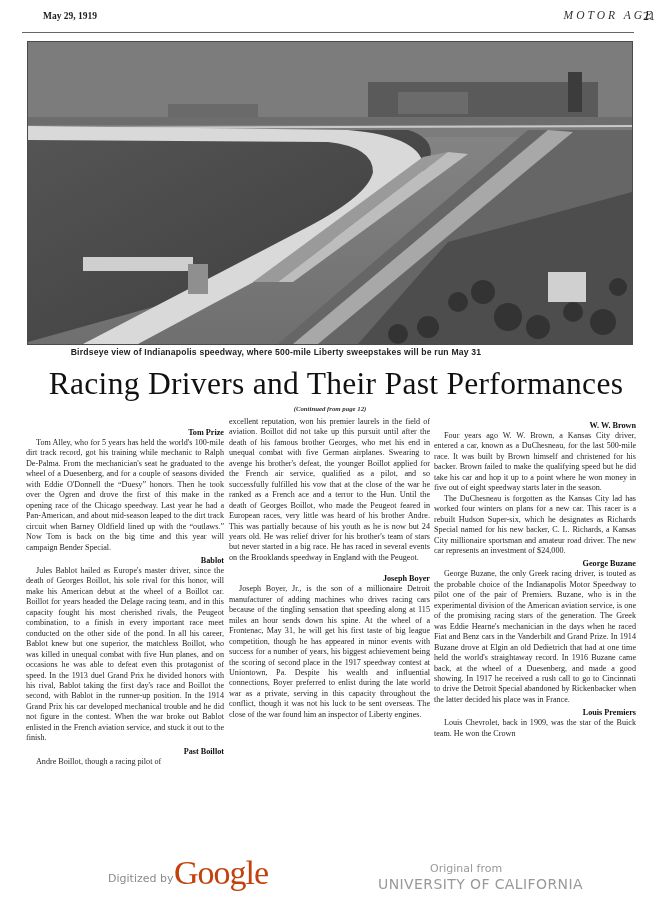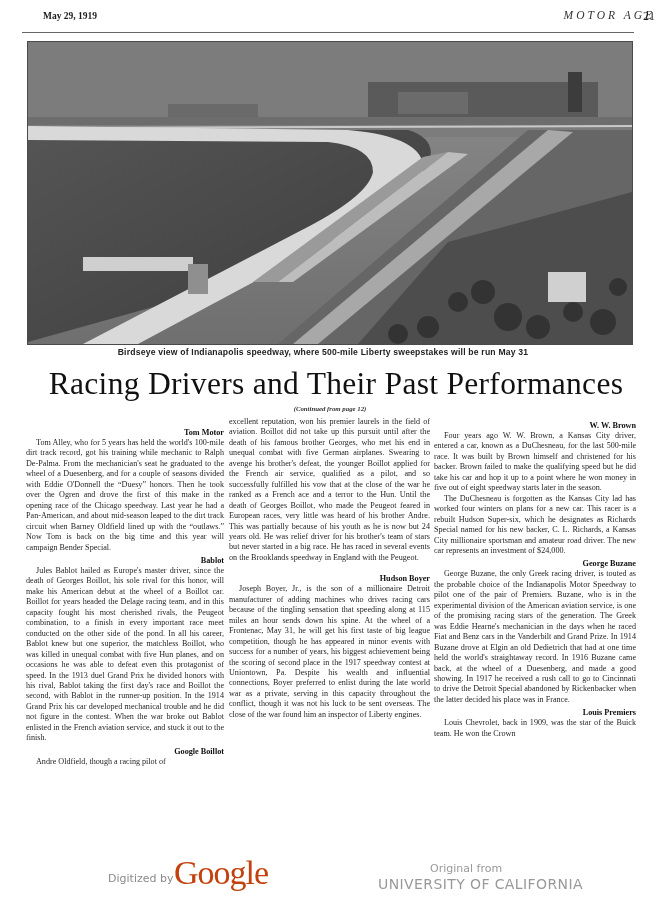--- a/index.html
+++ b/index.html
@@ -18,21 +18,21 @@
   .rule { position: absolute; top: 32px; left: 22px; width: 612px; height: 1px; background: #666; }
 
   .photo {
     position: absolute; top: 41px; left: 27px; width: 604px; height: 302px;
     background: #8a8a8a; overflow: hidden; border: 1px solid #4a4a4a;
   }
   .photo svg { display: block; }
 
   .caption {
     position: absolute; top: 347px; left: 0; width: 552px; text-align: center;
-    font-family: "Liberation Sans", "DejaVu Sans", sans-serif; font-size: 8.6px; font-weight: bold; color: #222; letter-spacing: 0.2px; padding-left: 47px;
+    font-family: "Liberation Sans", "DejaVu Sans", sans-serif; font-size: 8.6px; font-weight: bold; color: #222; letter-spacing: 0.2px;
   }
   .title {
     position: absolute; top: 366px; left: 0; width: 672px; text-align: center;
     font-size: 31.5px; color: #111; letter-spacing: 0.3px; white-space: nowrap;
   }
   .continued {
     position: absolute; top: 405px; left: 225px; width: 210px; text-align: center;
     font-size: 6.8px; font-style: italic; font-weight: bold; color: #333;
   }
   .col {
@@ -116,31 +116,31 @@
       <circle cx="590" cy="245" r="9"></circle>
     </g>
   </svg>
 </div>
 
 <div class="caption">Birdseye view of Indianapolis speedway, where 500-mile Liberty sweepstakes will be run May 31</div>
 <div class="title">Racing Drivers and Their Past Performances</div>
 <div class="continued">(Continued from page 12)</div>
 
 <div class="col col1">
-    <h3>Tom Motor</h3>
+    <h3>Tom Prize</h3>
     <p>Tom Alley, who for 5 years has held the world's 100-mile dirt track record, got his training while mechanic to Ralph De-Palma. From the mechanician's seat he graduated to the wheel of a Duesenberg, and for a couple of seasons divided with Eddie O'Donnell the “Duesy” honors. Then he took over the Ogren and drove the first of this make in the opening race of the Chicago speedway. Last year he had a Pan-American, and about mid-season leaped to the dirt track circuit when Barney Oldfield lined up with the “outlaws.” Now Tom is back on the big time and this year will campaign Bender Special.</p>
     <h3>Bablot</h3>
     <p>Jules Bablot hailed as Europe's master driver, since the death of Georges Boillot, his sole rival for this honor, will make his American debut at the wheel of a Boillot car. Boillot for years headed the Delage racing team, and in this capacity fought his most cherished rivals, the Peugeot combination, to a finish in every important race meet conducted on the other side of the pond. In all his career, Bablot knew but one superior, the matchless Boillot, who was killed in unequal combat with five Hun planes, and on occasions he was able to defeat even this protagonist of speed. In the 1913 duel Grand Prix he divided honors with his rival, Bablot taking the first day's race and Boillot the second, with Bablot in the runner-up position. In the 1914 Grand Prix his car developed mechanical trouble and he did not figure in the contest. When the war broke out Bablot enlisted in the French aviation service, and stuck it out to the finish.</p>
-    <h3>Google Boillot</h3>
-    <p>Andre Oldfield, though a racing pilot of</p>
+    <h3>Past Boillot</h3>
+    <p>Andre Boillot, though a racing pilot of</p>
   </div>
 <div class="col col2">
     <p class="cont">excellent reputation, won his premier laurels in the field of aviation. Boillot did not take up this pursuit until after the death of his famous brother Georges, who met his end in unequal combat with five German airplanes. Swearing to avenge his brother's defeat, the younger Boillot applied for the French air service, qualified as a pilot, and so successfully fulfilled his vow that at the close of the war he ranked as a French ace and a terror to the Hun. Until the death of Georges Boillot, who made the Peugeot feared in European races, very little was heard of his brother Andre. This was partially because of his youth as he is now but 24 years old. He was relief driver for his brother's team of stars but never started in a big race. He has raced in several events on the Brooklands speedway in England with the Peugeot.</p>
     <div class="gap"></div>
-    <h3>Hudson Boyer</h3>
+    <h3>Joseph Boyer</h3>
     <p>Joseph Boyer, Jr., is the son of a millionaire Detroit manufacturer of adding machines who drives racing cars because of the tingling sensation that speeding along at 115 miles an hour sends down his spine. At the wheel of a Frontenac, May 31, he will get his first taste of big league competition, though he has appeared in minor events with success for a number of years, his biggest achievement being the scoring of second place in the 1917 speedway contest at Uniontown, Pa. Despite his wealth and influential connections, Boyer preferred to enlist during the late world war as a private, serving in this capacity throughout the conflict, though it was not his luck to be sent overseas. The close of the war found him an inspector of Liberty engines.</p>
   </div>
 <div class="col col3">
     <h3>W. W. Brown</h3>
     <p>Four years ago W. W. Brown, a Kansas City driver, entered a car, known as a DuChesneau, for the last 500-mile race. It was built by Brown himself and christened for his backer. Brown failed to make the qualifying speed but he did take his car and hop it up to a point where he won money in five out of eight speedway starts later in the season.</p>
     <p>The DuChesneau is forgotten as the Kansas City lad has worked four winters on plans for a new car. This racer is a rebuilt Hudson Super-six, which he designates as Richards Special named for his new backer, C. L. Richards, a Kansas City millionaire sportsman and amateur road driver. The new car represents an investment of $24,000.</p>
     <h3>George Buzane</h3>
     <p>George Buzane, the only Greek racing driver, is touted as the probable choice of the Indianapolis Motor Speedway to pilot one of the pair of Premiers. Buzane, who is in the experimental division of the American aviation service, is one of the promising racing stars of the generation. The Greek was Eddie Hearne's mechanician in the days when he raced Fiat and Benz cars in the Vanderbilt and Grand Prize. In 1914 Buzane drove at Elgin an old Dedietrich that had at one time held the world's straightaway record. In 1916 Buzane came back, at the wheel of a Duesenberg, and made a good showing. In 1917 he received a rush call to go to Cincinnati to drive the Detroit Special abandoned by Rickenbacker when the latter decided his place was in France.</p>
     <h3>Louis Premiers</h3>
     <p>Louis Chevrolet, back in 1909, was the star of the Buick team. He won the Crown</p>

